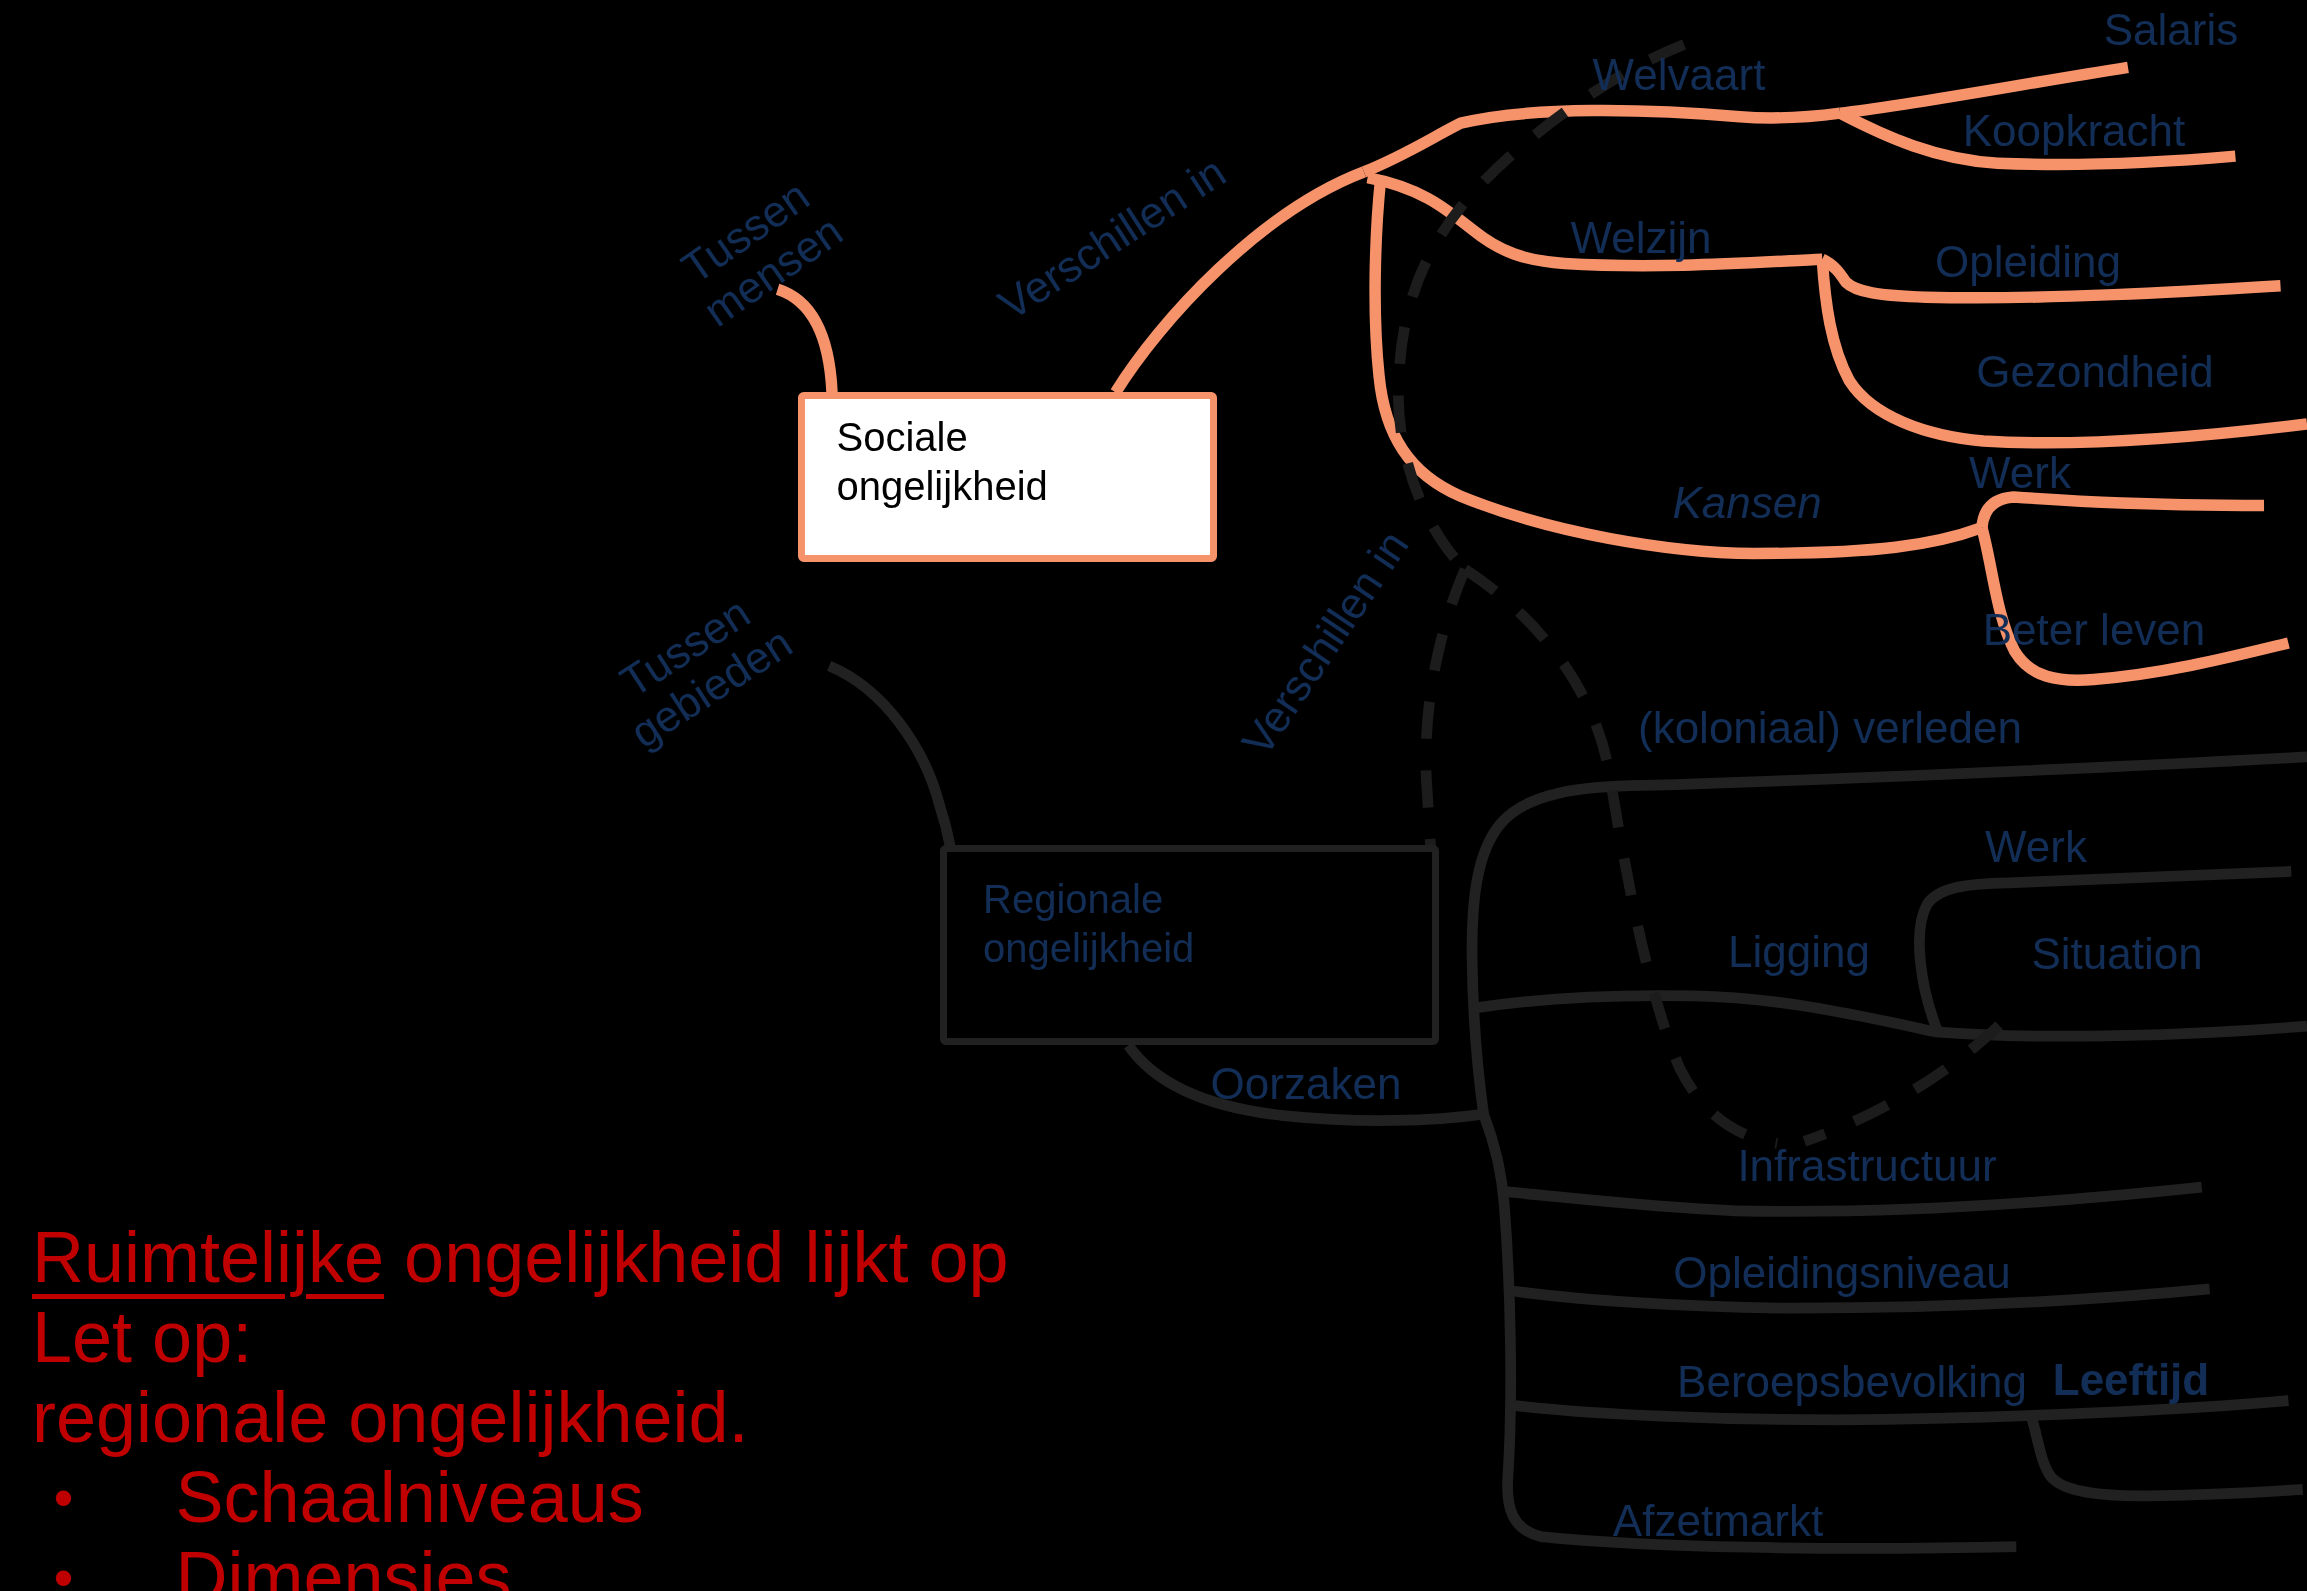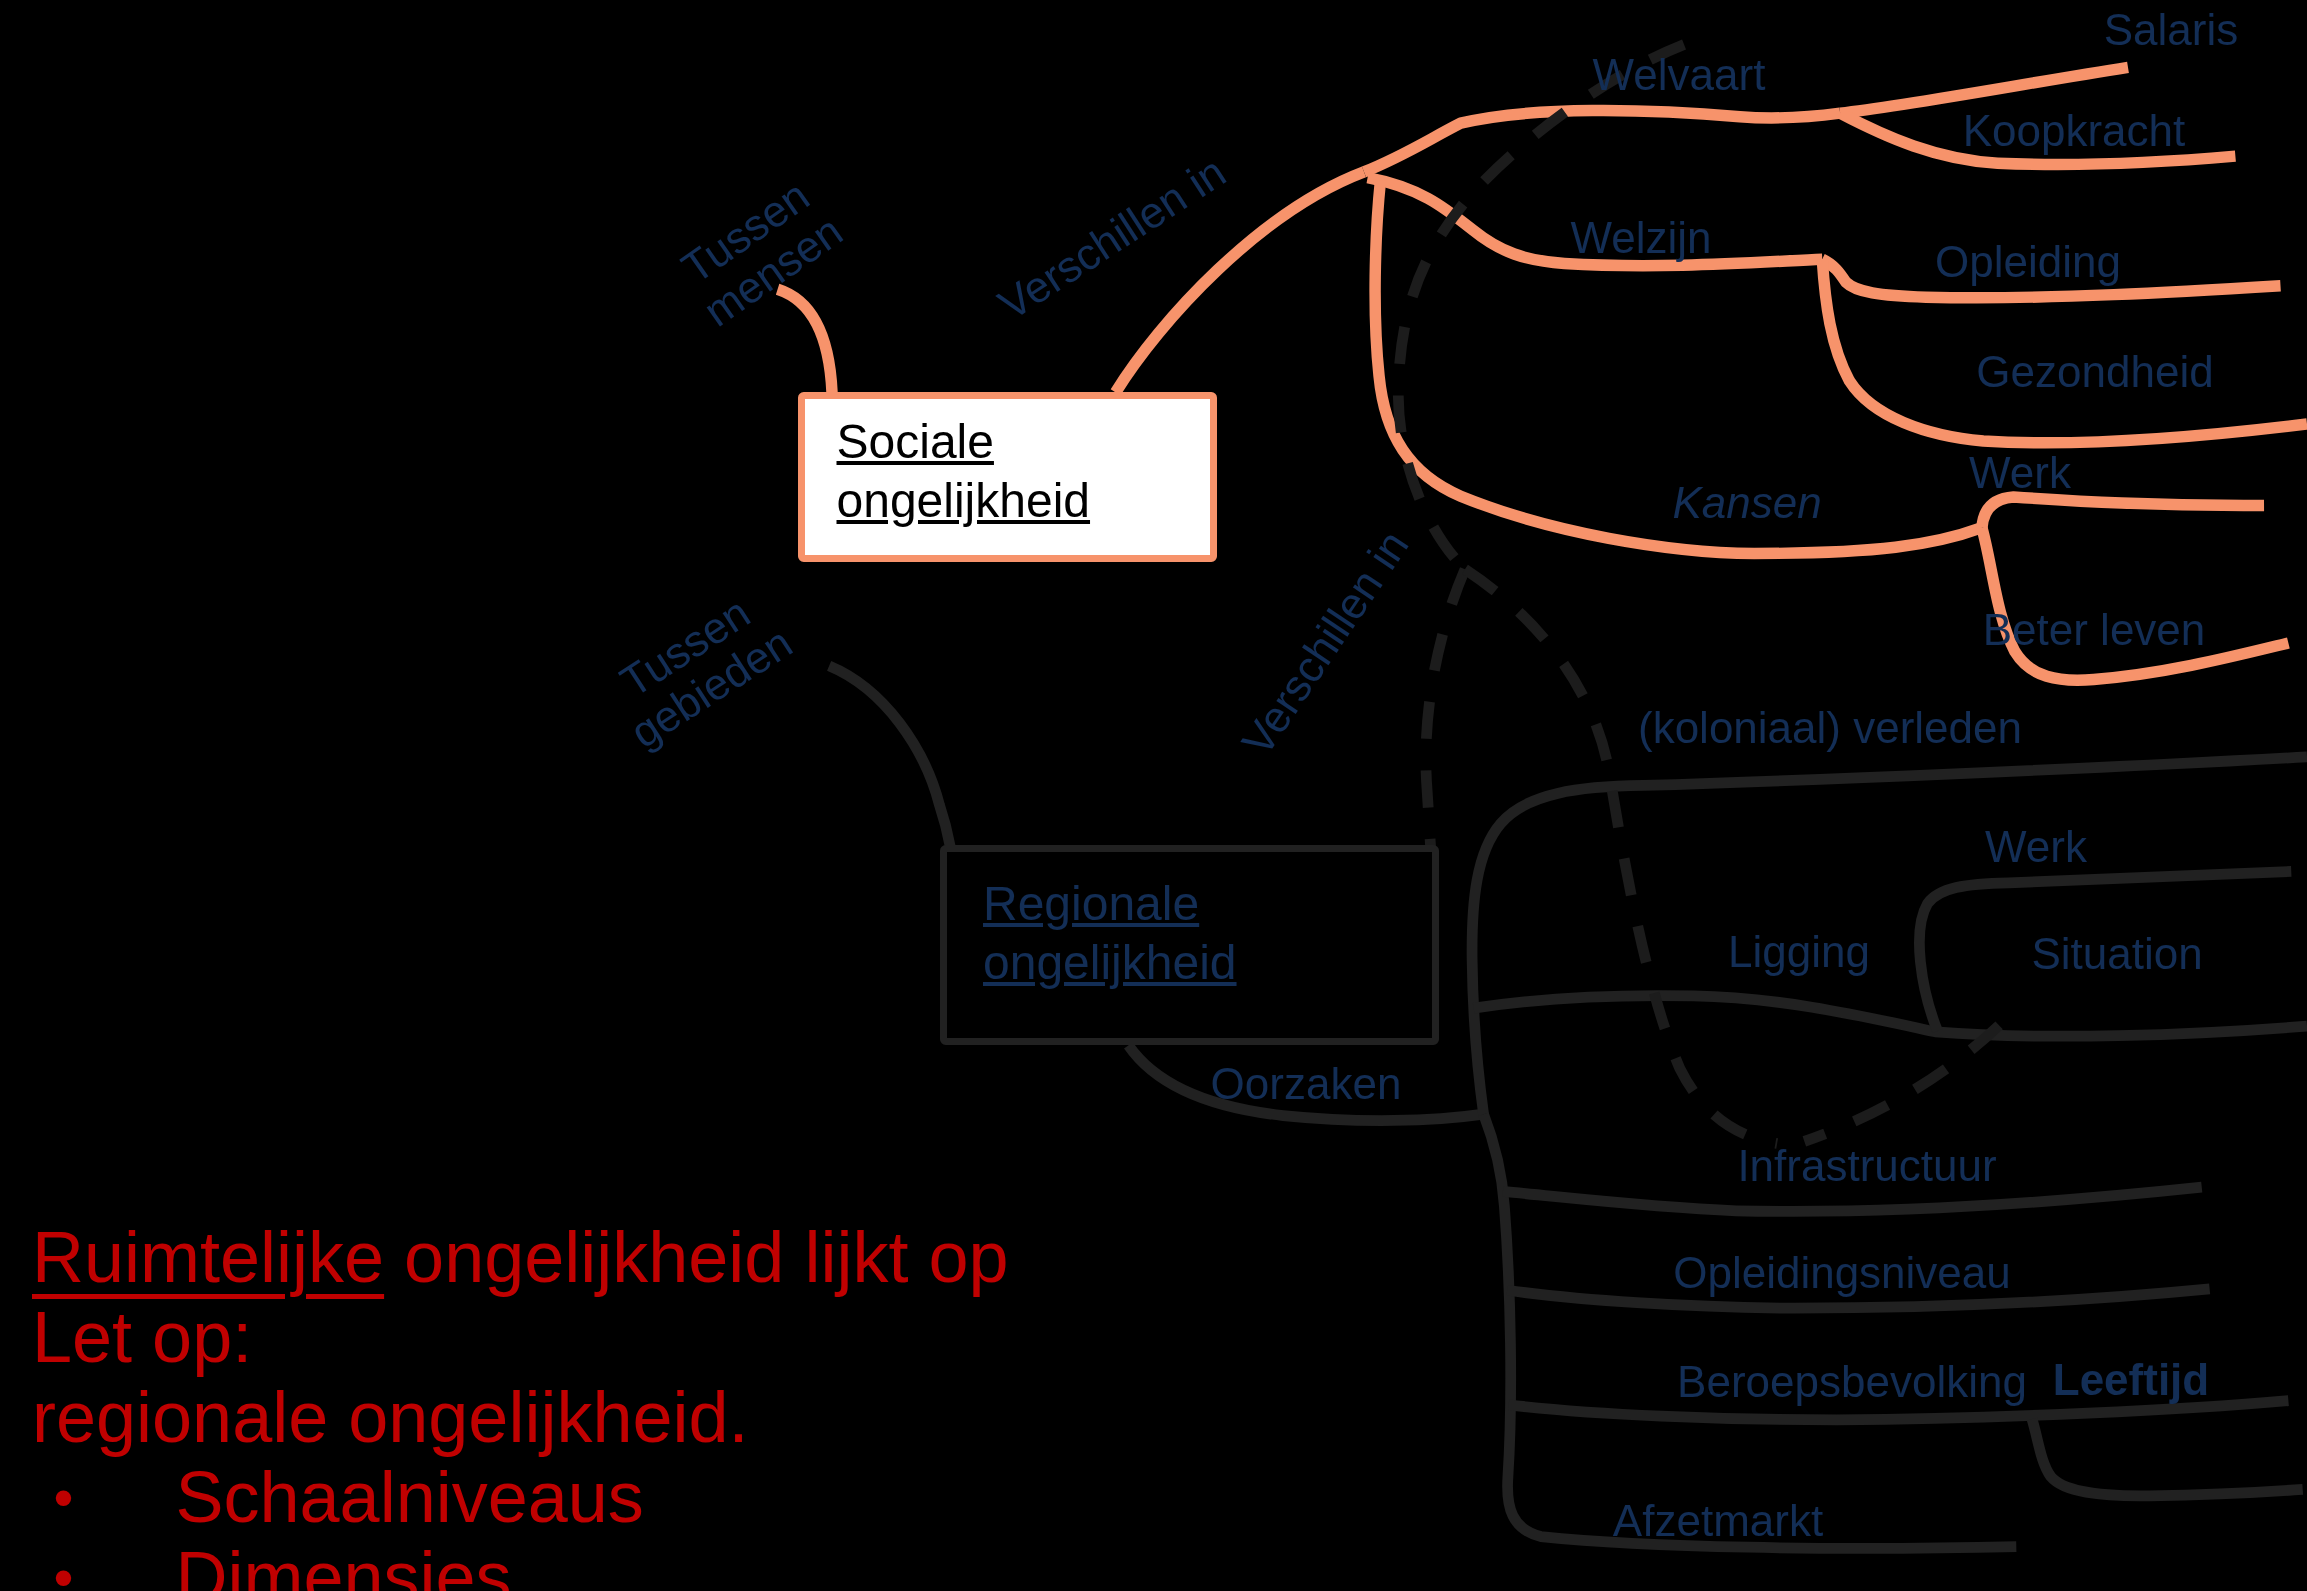--- a/index.html
+++ b/index.html
@@ -32,21 +32,21 @@
     transform: translate(-50%, -50%);
     line-height: 1.08;
   }
   .lbl.rot2 { text-align: center; }
   .lbl.rot2 span { display: block; }
   .node-box {
     position: absolute;
     box-sizing: border-box;
     border-radius: 5.7px;
   }
-  .node-box .bt { display: block; font-size: 48px; line-height: 1.22; text-decoration: underline; }
+  .node-box .bt { display: block; font-size: 40px; line-height: 1.22; }
   #sociale-box {
     left: 798px; top: 392px; width: 419px; height: 170px;
     background: #ffffff;
     border: 7.9px solid #F7936B;
     padding: 14.3px 0 0 31.5px;
     color: #000000;
   }
   #regionale-box {
     left: 907px; top: 845px; width: 499px; height: 200px;
     background: #000000;

